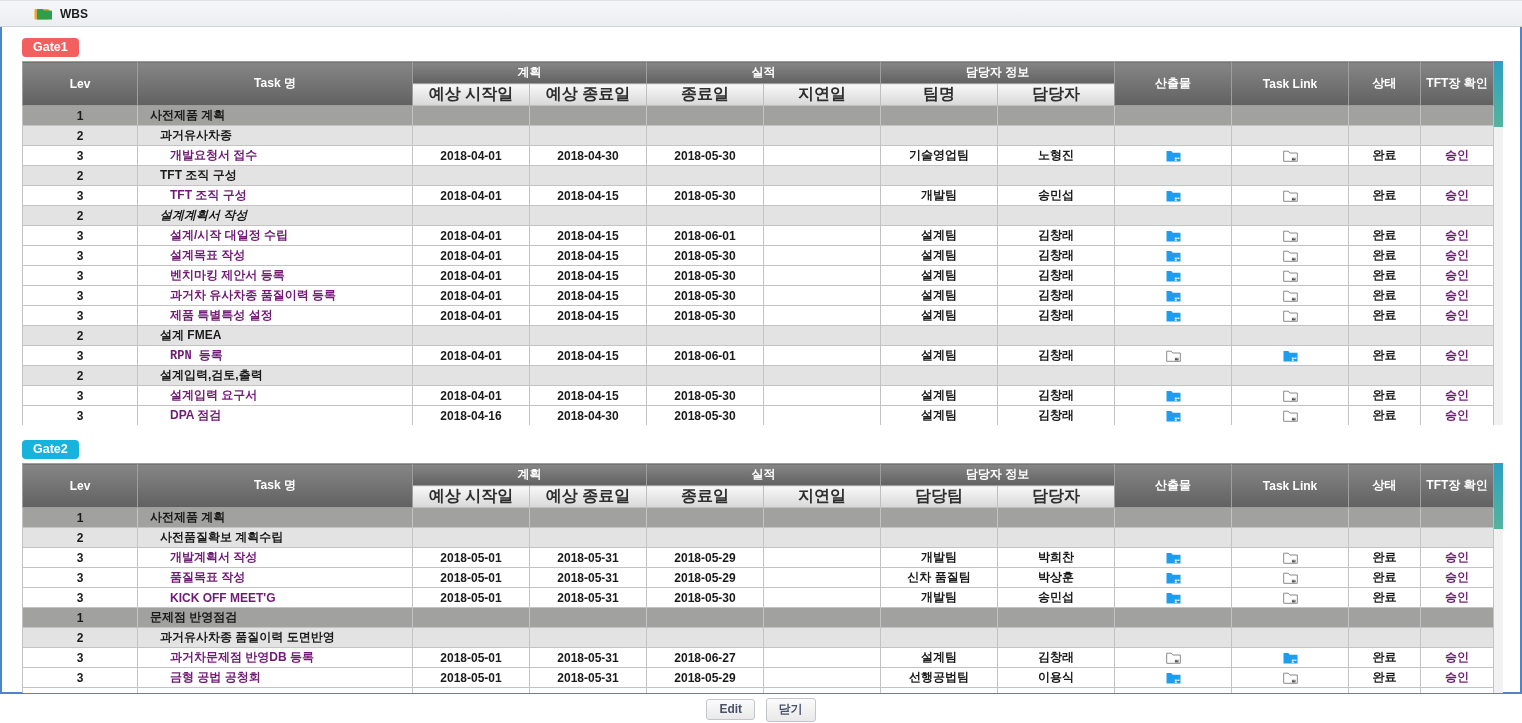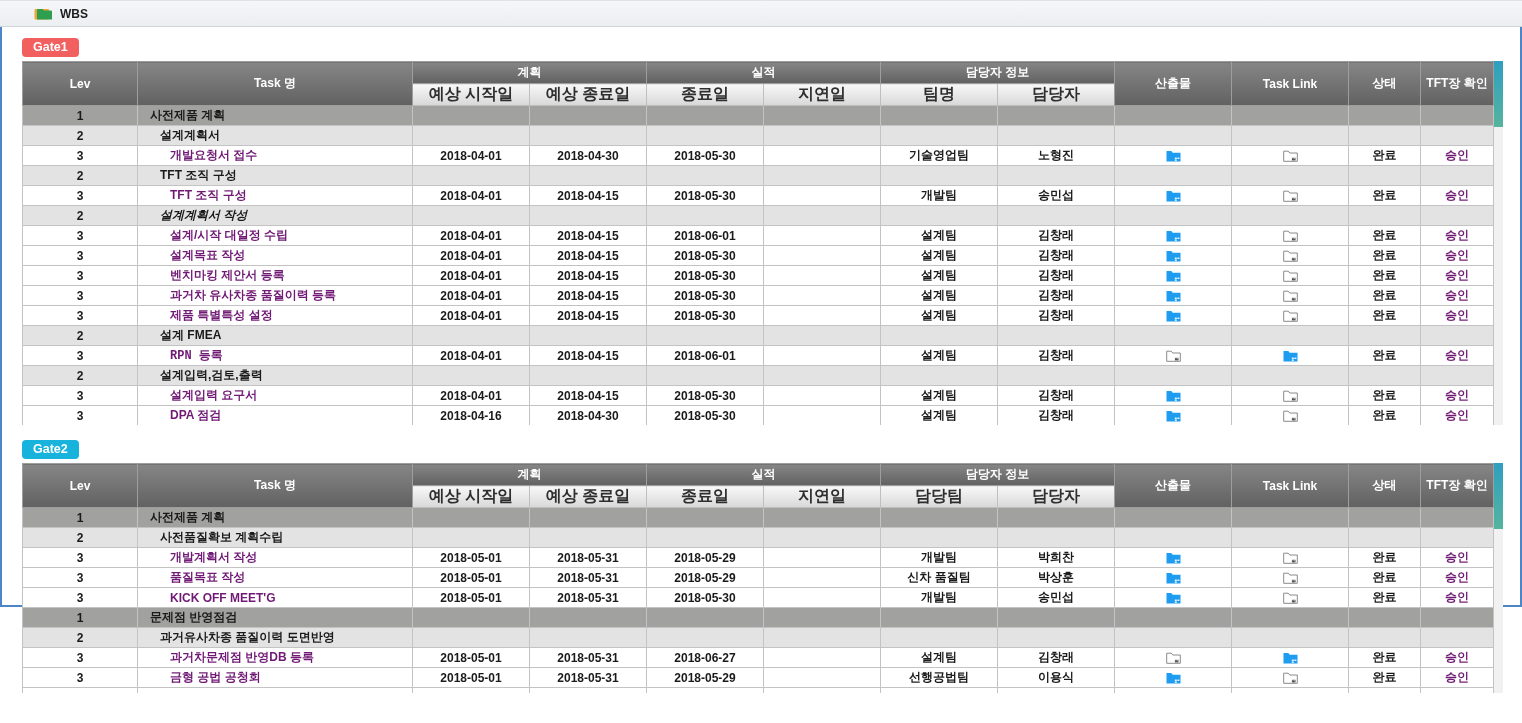--- a/index.html
+++ b/index.html
@@ -10,21 +10,21 @@
     background:#fff;
   }
   .titlebar {
     height:27px; background:linear-gradient(180deg,#f4f6f8,#eceff2);
     border-top:1px solid #dfe3e8; border-bottom:1px solid #cfd4d9;
     display:flex; align-items:center; padding-left:34px;
   }
   .titlebar .ticon { margin-right:8px; display:inline-flex; }
   .titlebar .ttext { font-size:12px; font-weight:bold; color:#1d1d1d; }
   .frame {
-    height:580px; border-left:2px solid #4d86c8; border-right:2px solid #4d86c8;
+    height:667px; border-left:2px solid #4d86c8; border-right:2px solid #4d86c8;
     border-bottom:2px solid #4d86c8; padding:10px 0 0 20px; background:#fff;
   }
   .gate-badge {
     display:inline-block; color:#fff; font-weight:bold; font-size:12.5px;
     padding:2px 11px 3px; border-radius:4px; margin-bottom:4px;
   }
   .gate-row { display:flex; align-items:flex-end; }
   .table-clip { overflow:hidden; }
   table { border-collapse:collapse; table-layout:fixed; width:1471px; }
   col.c-lev{width:115px} col.c-task{width:275px} col.c-d{width:117px}
@@ -130,21 +130,21 @@
                 <td class="c"></td>
                 <td class="c"></td>
                 <td class="c"></td>
                 <td class="c"></td>
                 <td class="c"></td>
                 <td class="c"></td>
                 <td class="c"></td>
               </tr>
               <tr class="lev-2">
                 <td class="c">2</td>
-                <td class="task" style="padding-left: 22px;">설계계획서</td>
+                <td class="task" style="padding-left: 22px;">과거유사차종</td>
                 <td class="c"></td>
                 <td class="c"></td>
                 <td class="c"></td>
                 <td class="c"></td>
                 <td class="c"></td>
                 <td class="c"></td>
                 <td class="c"></td>
                 <td class="c"></td>
                 <td class="c"></td>
                 <td class="c"></td>
@@ -747,14 +747,18 @@
               </tr>
             </tbody>
         </table>
       </div>
       <div class="vscroll" style="height:230px">
           <div class="thumb"></div>
         </div>
     </div>
   </div>
 
+  <div class="footer">
+    <span class="btn">Edit</span>
+    <span class="btn">닫기</span>
+  </div>
 
 </div>
 
 </body></html>

